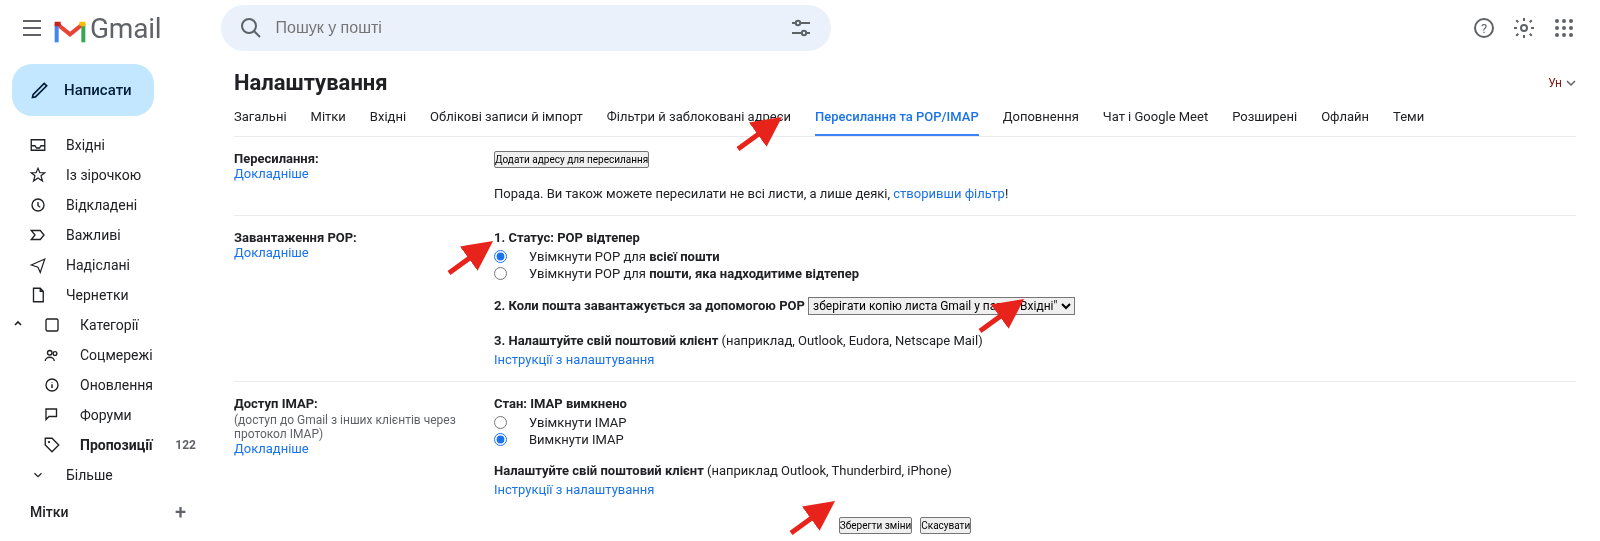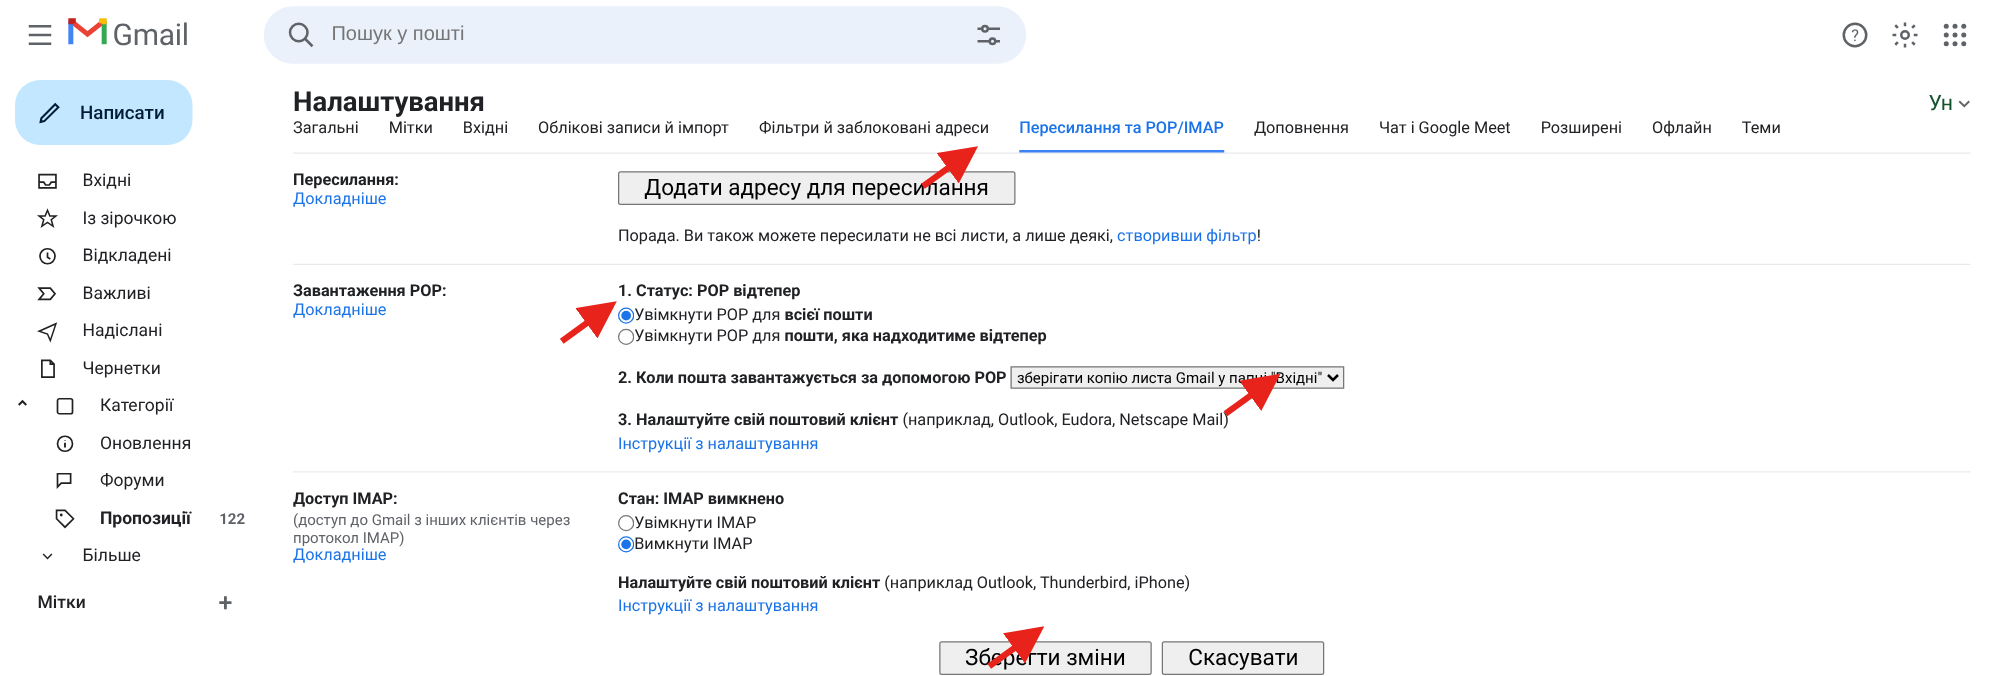--- a/index.html
+++ b/index.html
@@ -1,21 +1,21 @@
 <!DOCTYPE html>
 <html><head>
 <meta charset="utf-8">
 <style>
   * { box-sizing: border-box; }
   body { margin:0; font-family: 'Google Sans', Roboto, Arial, sans-serif; font-size:14px; color:#202124; background:#fff; width:1600px; height:541px; overflow:hidden; }
   
   .header { display:flex; align-items:center; height:56px; padding:0 16px; border-bottom:0px solid transparent; }
   .hamburger { width:24px; height:24px; margin:0 10px 0 4px; cursor:pointer; display:flex; flex-direction:column; justify-content:center; gap:5px; }
   .hamburger span { display:block; height:2px; background:#5f6368; width:18px; margin:0 auto; }
-  .logo { display:flex; align-items:flex-start; font-size:24px; color:#5f6368; letter-spacing:-.2px; }
+  .logo { display:flex; align-items:flex-end; font-size:28px; color:#5f6368; letter-spacing:-.2px; }
   .logo svg { width:32px; height:24px; margin-right:4px; }
   .search { flex:0 0 auto; margin-left:60px; display:flex; align-items:center; background:#eaf1fb; border-radius:24px; height:46px; width:610px; padding:0 8px; }
   .search .sicon { width:24px; height:24px; margin:0 10px; color:#5f6368; }
   .search input { flex:1; border:none; background:transparent; font-size:16px; outline:none; color:#404040; }
   .search .tune { width:24px; height:24px; margin:0 10px; color:#5f6368; }
   .spacer { flex:1; }
   .hicon { width:24px; height:24px; margin:0 8px; color:#5f6368; cursor:pointer; }
   
   .body { display:flex; height:calc(541px - 56px); }
   
@@ -27,34 +27,34 @@
   .nav li .nicon { width:20px; height:20px; color:#202124; flex:0 0 20px; display:flex; align-items:center; justify-content:center; }
   .nav li .count { margin-left:auto; font-size:12px; color:#5f6368; }
   .nav li.bold { font-weight:700; }
   .nav li.sub { padding-left:34px; }
   .labels-hdr { display:flex; align-items:center; justify-content:space-between; padding:10px 24px 0 22px; font-size:14px; font-weight:500; }
   .labels-hdr .plus { font-size:20px; color:#5f6368; cursor:pointer; }
   
   .main { flex:1; overflow:auto; padding:14px 24px 0 24px; position:relative; }
   .title-row { display:flex; align-items:center; }
   .title { font-size:22px; font-weight:700; margin:0; }
-  .lang { margin-left:auto; font-size:17px; color:#14532d; cursor:pointer; display:flex; align-items:center; gap:4px; }
-  .tabs { display:flex; gap:24px; border-bottom:1px solid #e8eaed; margin-top:0; font-size:13px; color:#202124; }
+  .lang { margin-left:auto; font-size:12px; color:#7f1d1d; cursor:pointer; display:flex; align-items:center; gap:4px; }
+  .tabs { display:flex; gap:24px; border-bottom:1px solid #e8eaed; margin-top:14px; font-size:13px; color:#202124; }
   .tab { padding:0 0 10px 0; cursor:pointer; white-space:nowrap; }
   .tab.active { color:#1a73e8; border-bottom:2px solid #3b82f6; font-weight:500; }
   
   .section { display:flex; border-bottom:1px solid #e8eaed; padding:14px 0; font-size:13px; }
   .sec-left { width:260px; flex:0 0 260px; padding-right:20px; }
   .sec-left b { font-weight:700; }
   .sec-left .sub { font-size:12px; color:#5f6368; margin-top:2px; }
   .sec-right { flex:1; }
   .link { color:#1a73e8; cursor:pointer; }
-  .btn { font:inherit; font-size:18px; padding:2px 20px; background:#efefef; border:1px solid #767676; border-radius:2px; cursor:pointer; }
+  .btn { font:inherit; font-size:10px; padding:2px 0; background:#efefef; border:1px solid #767676; border-radius:2px; cursor:pointer; }
   .row-text { margin-bottom:4px; }
-  .radio-row { display:flex; gap:0; margin:2px 0; }
+  .radio-row { display:flex; gap:22px; margin:2px 0; }
   .radio-row input { margin:0; accent-color:#1a73e8; }
   select { font:inherit; font-size:12px; border:1px solid #767676; }
   .buttons { display:flex; gap:8px; justify-content:center; padding:6px 0 14px 0; border-bottom:0; }
   
   .arrow { position:absolute; width:60px; height:40px; pointer-events:none; }
   .arrow svg { width:100%; height:100%; }
 </style>
 </head>
 <body>
 
@@ -171,20 +171,30 @@
         <li>
           <span style="width:12px;margin-left:-16px"><svg width="12" height="12" viewBox="0 0 12 12">
               <path d="M3 7l3-3 3 3" fill="none" stroke="currentColor" stroke-width="1.6"></path>
             </svg></span>
           <span class="nicon">
             <svg viewBox="0 0 24 24" width="18" height="18">
               <rect x="4" y="4" width="16" height="16" rx="2" fill="none" stroke="currentColor" stroke-width="1.8"></rect>
             </svg>
           </span>
           <span>Категорії</span>
+        </li>
+        <li class="sub">
+          <span class="nicon">
+            <svg viewBox="0 0 24 24" width="18" height="18">
+              <circle cx="9" cy="9" r="3" fill="none" stroke="currentColor" stroke-width="1.8"></circle>
+              <circle cx="16" cy="10" r="2.5" fill="none" stroke="currentColor" stroke-width="1.8"></circle>
+              <path d="M3 20c0-3 3-5 6-5s6 2 6 5" fill="none" stroke="currentColor" stroke-width="1.8"></path>
+            </svg>
+          </span>
+          <span>Соцмережі</span>
         </li>
         <li class="sub">
           <span class="nicon">
             <svg viewBox="0 0 24 24" width="18" height="18">
               <circle cx="12" cy="12" r="8" fill="none" stroke="currentColor" stroke-width="1.8"></circle>
               <line x1="12" y1="8" x2="12" y2="8.5" stroke="currentColor" stroke-width="2"></line>
               <line x1="12" y1="11" x2="12" y2="16" stroke="currentColor" stroke-width="2"></line>
             </svg>
           </span>
           <span>Оновлення</span>

